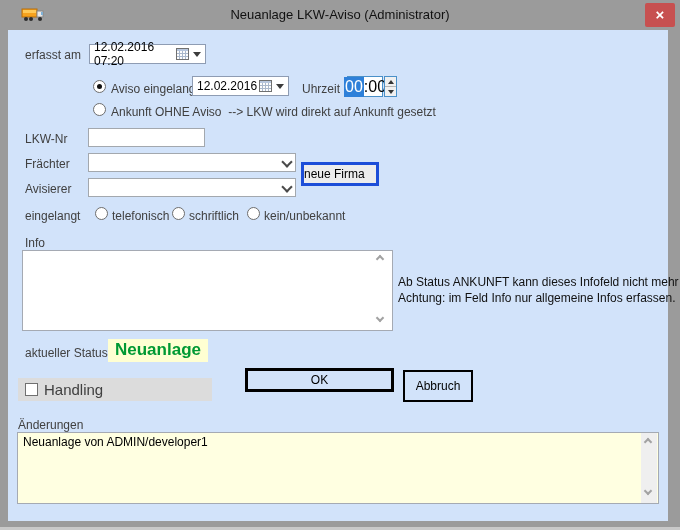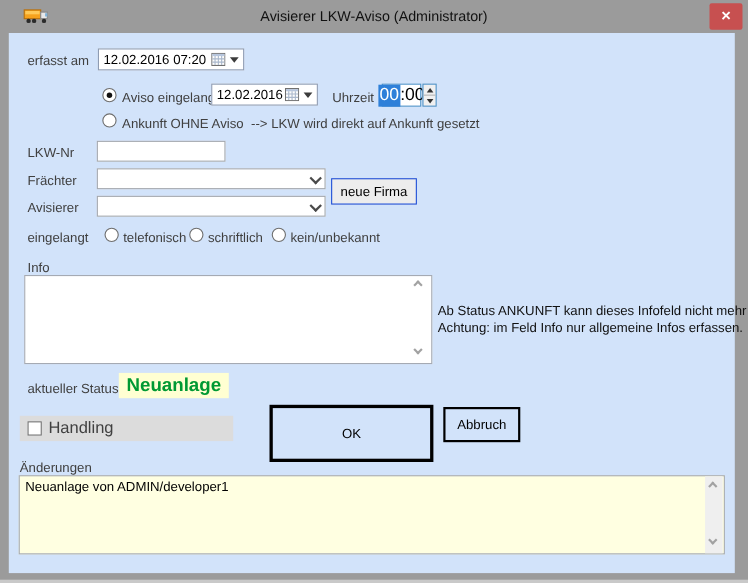--- a/index.html
+++ b/index.html
@@ -34,21 +34,21 @@
   .schev.dn{transform:rotate(45deg);}
   .schev.up{transform:rotate(-135deg);}
   .radio{width:13px;height:13px;border:1px solid #6e6e6e;border-radius:50%;background:#fff;}
   .radio.sel::after{content:"";display:block;width:5px;height:5px;border-radius:50%;
     background:#111;margin:3px 0 0 3px;}
   .check{width:13px;height:13px;border:1px solid #707070;background:#fff;}
   textarea{font-family:"Liberation Sans",sans-serif;font-size:12px;resize:none;outline:none;
     border:1px solid #a5aab3;padding:2px 5px;box-sizing:border-box;position:absolute;}
   
   #lbl-erfasst{left:25px;top:48px;}
-  #f-erfasst{left:89px;top:44px;width:133px;height:20px;}
+  #f-erfasst{left:89px;top:44px;width:117px;height:20px;}
   
   #radio-aviso{left:93px;top:80px;}
   #lbl-radio-aviso{left:111px;top:82px;}
   #f-date2{left:192px;top:76px;width:97px;height:20px;}
   #lbl-uhrzeit{left:302px;top:82px;}
   #f-time{left:347px;top:76px;width:36px;height:21px;background:#fff;border:1px solid #4a90c8;
     display:flex;align-items:center;justify-content:center;font-size:16px;}
   #f-time .hsel{background:var(--time-selection,#2e80d9);color:#fff;padding:1px 1px;}
   #spinner{left:384px;top:76px;width:13px;height:21px;background:#f0f0f0;border:1px solid #4a90c8;
     display:flex;flex-direction:column;}
@@ -60,22 +60,22 @@
     border-top:4px solid #333;}
   
   #radio-ohne{left:93px;top:103px;}
   #lbl-radio-ohne{left:111px;top:105px;white-space:pre;}
   
   #lbl-lkw{left:25px;top:132px;}
   #in-lkw{left:88px;top:128px;width:117px;height:19px;border:1px solid #a3a8ae;font-size:12px;
     padding:0 4px;box-sizing:border-box;outline:none;background:#fff;font-family:"Liberation Sans",sans-serif;}
   #lbl-fra{left:25px;top:157px;}
   #f-fra{left:88px;top:153px;width:208px;height:19px;}
-  #btn-firma{left:301px;top:162px;width:78px;height:24px;background:#ededed;border:1px solid #1d4ed8;
-    display:flex;align-items:center;justify-content:center;font-size:12px;cursor:default;}
+  #btn-firma{left:301px;top:162px;width:78px;height:24px;background:#ededed;border:3px solid #1d4ed8;
+    display:flex;align-items:center;font-size:12px;cursor:default;}
   #lbl-avi{left:25px;top:182px;}
   #f-avi{left:88px;top:178px;width:208px;height:19px;}
   
   #lbl-ein{left:25px;top:209px;}
   #r-tel{left:95px;top:207px;}   #l-tel{left:112px;top:209px;}
   #r-sch{left:172px;top:207px;}  #l-sch{left:189px;top:209px;}
   #r-kein{left:247px;top:207px;} #l-kein{left:264px;top:209px;}
   
   #lbl-info{left:25px;top:236px;}
   #ta-info{left:22px;top:250px;width:371px;height:81px;background:#fff;}
@@ -84,21 +84,21 @@
   #warn{left:398px;top:275px;font-size:12px;color:#111;line-height:15.5px;}
   #warn div{white-space:nowrap;}
   
   #lbl-status{left:25px;top:346px;}
   #badge{left:108px;top:339px;background:var(--status-badge-bg,#ffffd2);
     color:var(--status-green,#009933);font-size:17px;font-weight:bold;padding:1px 7px 2px;}
   
   #panel-handling{left:18px;top:378px;width:194px;height:23px;background:var(--handling-bg,#dcdcdc);}
   #cb-handling{left:25px;top:383px;}
   #lbl-handling{left:44px;top:381px;font-size:15px;}
-  #btn-ok{left:245px;top:368px;width:149px;height:52px;border:3px solid #000;
+  #btn-ok{left:245px;top:368px;width:149px;height:24px;border:3px solid #000;
     background:var(--dialog-bg,#d2e3fa);display:flex;align-items:center;justify-content:center;
     font-size:12px;cursor:default;}
   #btn-cancel{left:403px;top:370px;width:70px;height:32px;border:2px solid #000;
     background:var(--dialog-bg,#d2e3fa);display:flex;align-items:center;justify-content:center;
     font-size:12px;cursor:default;}
   
   #lbl-aend{left:18px;top:418px;}
   #ta-aend{left:17px;top:432px;width:642px;height:72px;background:var(--notes-bg,#ffffe1);
     padding-right:8px;}
   #aend-track{left:641px;top:433px;width:16px;height:70px;background:#efefef;}
@@ -113,21 +113,21 @@
   <div id="titlebar" class="abs"></div>
   <svg id="truck" class="abs" width="26" height="16" viewBox="0 0 26 16">
     <rect x="1" y="2" width="15" height="8" fill="#f6a21d" stroke="#b86f0a"></rect>
     <rect x="2" y="3" width="13" height="3" fill="#ffc957"></rect>
     <rect x="16" y="4" width="6" height="6" fill="#e9e9e9" stroke="#888"></rect>
     <rect x="20" y="5" width="2" height="3" fill="#7fb2d8"></rect>
     <circle cx="5" cy="12" r="2" fill="#2b2b2b"></circle>
     <circle cx="10" cy="12" r="2" fill="#2b2b2b"></circle>
     <circle cx="19" cy="12" r="2" fill="#2b2b2b"></circle>
   </svg>
-  <div id="window-title" class="abs">Avisierer LKW-Aviso (Administrator)</div>
+  <div id="window-title" class="abs">Neuanlage LKW-Aviso (Administrator)</div>
   <div id="closebtn" class="abs">
     <span>×</span>
   </div>
 
   <div id="client" class="abs"></div>
 
   <div id="lbl-erfasst" class="abs lbl">erfasst am</div>
   <div id="f-erfasst" class="abs field">
     <span>12.02.2016 07:20</span>
     <span class="icons">

